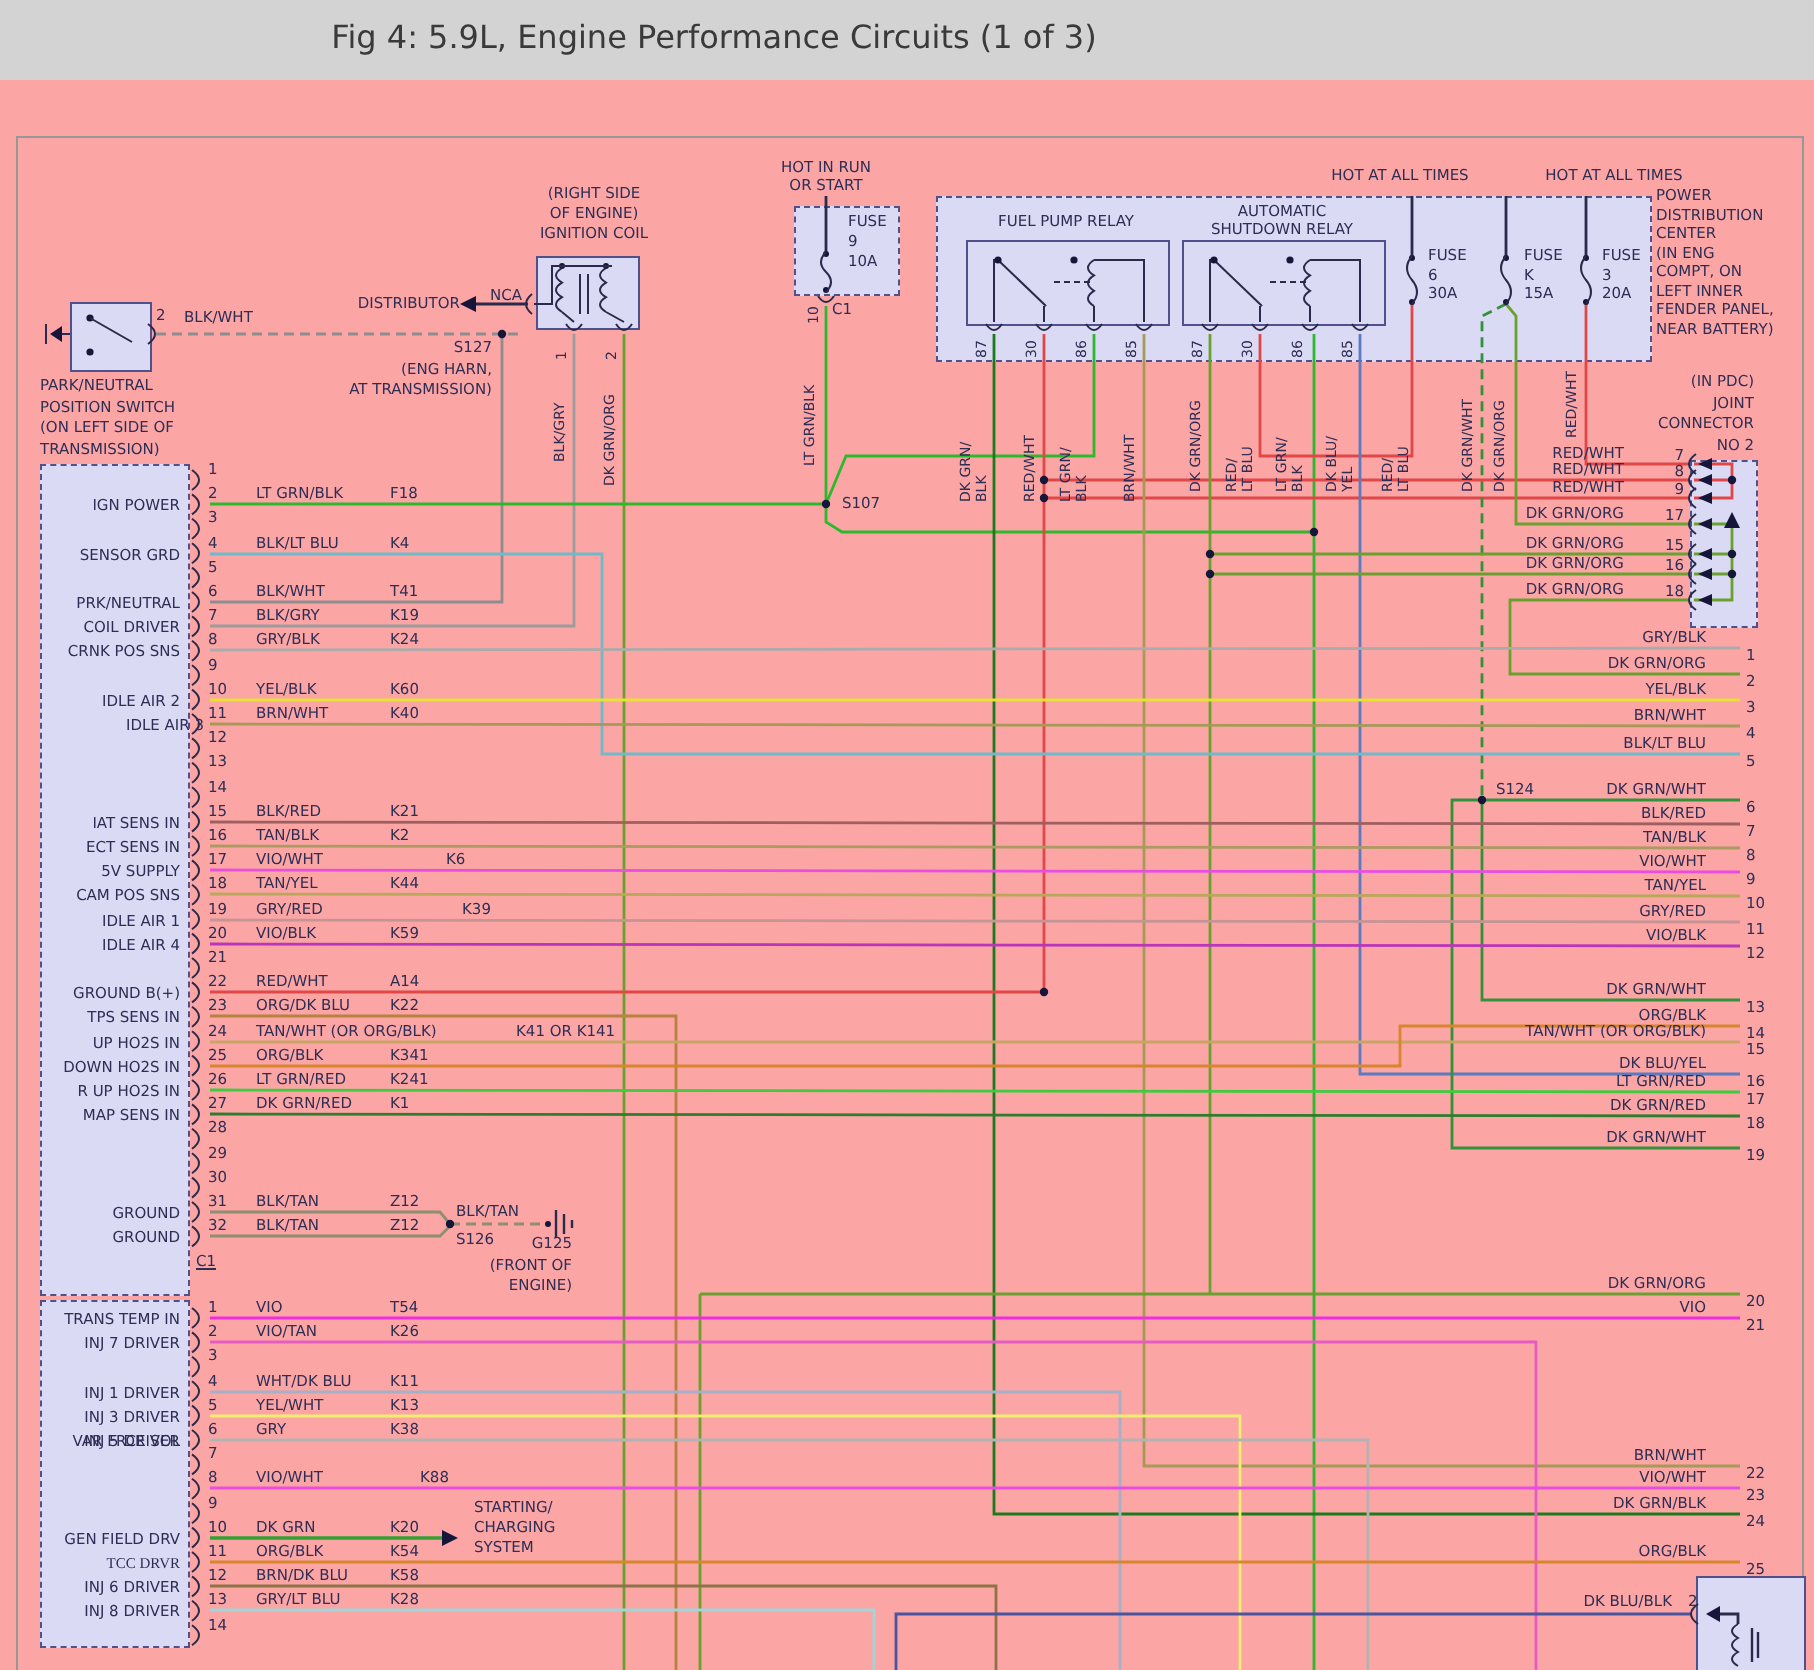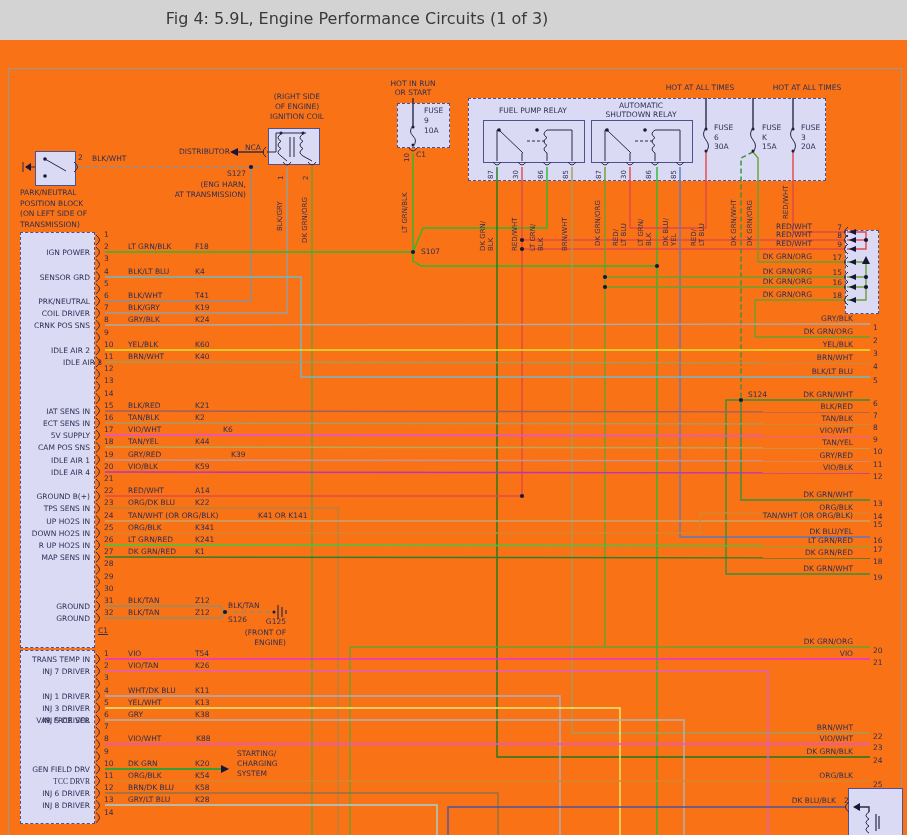--- a/index.html
+++ b/index.html
@@ -1,16 +1,16 @@
 <!DOCTYPE html>
 <html><head>
 <meta charset="utf-8">
 <style>
   html,body{margin:0;padding:0;background:#fff;}
-  #stage{position:relative;width:907px;height:835px;background:#f97316;overflow:hidden;
+  #stage{position:relative;width:907px;height:835px;background:#fca5a5;overflow:hidden;
          font-family:"DejaVu Sans",sans-serif;}
   .titlebar{position:absolute;left:0;top:0;width:907px;height:40px;background:#d3d3d3;z-index:0;}
   #border{position:absolute;left:8px;top:68px;width:892px;height:766px;
           border:1px solid #979797;border-bottom:none;z-index:0;}
   .box{position:absolute;background:#dadaf4;border:1px solid #50508c;z-index:1;}
   .box.dashed{border-style:dashed;}
   svg#wires{position:absolute;left:0;top:0;z-index:2;}
   .lbl{position:absolute;font-size:7.5px;line-height:9px;color:#2e2e55;white-space:pre-line;z-index:3;}
   .lbl.r{text-align:right;}
   .lbl.c{text-align:center;}
@@ -247,21 +247,21 @@
       <path d="M96,739.4 Q 103,744.4 96,749.4" fill="none" stroke="#2a2a4a" stroke-width="1"></path>
       <path d="M96,751.6 Q 103,756.6 96,761.6" fill="none" stroke="#2a2a4a" stroke-width="1"></path>
       <path d="M96,763.8 Q 103,768.8 96,773.8" fill="none" stroke="#2a2a4a" stroke-width="1"></path>
       <path d="M96,776 Q 103,781 96,786" fill="none" stroke="#2a2a4a" stroke-width="1"></path>
       <path d="M96,788.2 Q 103,793.2 96,798.2" fill="none" stroke="#2a2a4a" stroke-width="1"></path>
       <path d="M96,800.4 Q 103,805.4 96,810.4" fill="none" stroke="#2a2a4a" stroke-width="1"></path>
       <path d="M96,812.6 Q 103,817.6 96,822.6" fill="none" stroke="#2a2a4a" stroke-width="1"></path>
     </svg>
 
   <div class="lbl" style="left:20px;top:188px;line-height:10.5px;">PARK/NEUTRAL
-POSITION BLOCK
+POSITION SWITCH
 (ON LEFT SIDE OF
 TRANSMISSION)</div>
   <div class="lbl" style="left:78px;top:153px;">2</div>
   <div class="lbl" style="left:92px;top:154px;">BLK/WHT</div>
   <div class="lbl r" style="left:150px;top:147px;width:80px;">DISTRIBUTOR</div>
   <div class="lbl" style="left:245px;top:143px;">NCA</div>
   <div class="lbl r" style="left:166px;top:169px;width:80px;line-height:10.5px;">S127
 (ENG HARN,
 AT TRANSMISSION)</div>
   <div class="lbl c" style="left:256px;top:92px;width:82px;line-height:10px;">(RIGHT SIDE
@@ -287,23 +287,35 @@
   <div class="lbl c" style="left:755px;top:83px;width:104px;">HOT AT ALL TIMES</div>
   <div class="lbl" style="left:714px;top:123px;line-height:9.5px;">FUSE
 6
 30A</div>
   <div class="lbl" style="left:762px;top:123px;line-height:9.5px;">FUSE
 K
 15A</div>
   <div class="lbl" style="left:801px;top:123px;line-height:9.5px;">FUSE
 3
 20A</div>
+  <div class="lbl" style="left:828px;top:93px;line-height:9.5px;">POWER
+DISTRIBUTION
+CENTER
+(IN ENG
+COMPT, ON
+LEFT INNER
+FENDER PANEL,
+NEAR BATTERY)</div>
   <div class="lbl rot" style="left:731px;top:246px;">DK GRN/WHT</div>
   <div class="lbl rot" style="left:747px;top:246px;">DK GRN/ORG</div>
   <div class="lbl rot" style="left:783px;top:219px;">RED/WHT</div>
+  <div class="lbl r" style="left:797px;top:186px;width:80px;line-height:10.5px;">(IN PDC)
+JOINT
+CONNECTOR
+NO 2</div>
   <div class="lbl" style="left:748px;top:390px;">S124</div>
   <div class="lbl" style="left:228px;top:601px;">BLK/TAN</div>
   <div class="lbl" style="left:228px;top:615px;">S126</div>
   <div class="lbl r" style="left:206px;top:617px;width:80px;line-height:10.5px;">G125
 (FRONT OF
 ENGINE)</div>
   <div class="lbl u" style="left:98px;top:626px;">C1</div>
   <div class="lbl" style="left:237px;top:749px;line-height:10px;">STARTING/
 CHARGING
 SYSTEM</div>
@@ -422,21 +434,21 @@
     <div class="lbl" style="left: 128px; top: 697.8px;">YEL/WHT</div>
     <div class="lbl" style="left: 195px; top: 697.8px;">K13</div>
     <div class="lbl" style="left: 104px; top: 710px;">6</div>
     <div class="lbl r" style="left: 20px; top: 716px; width: 70px;">INJ 5 DRIVER</div>
     <div class="lbl" style="left: 128px; top: 710px;">GRY</div>
     <div class="lbl" style="left: 195px; top: 710px;">K38</div>
     <div class="lbl" style="left: 104px; top: 722.2px;">7</div>
     <div class="lbl" style="left: 104px; top: 734.4px;">8</div>
     <div class="lbl r" style="left: 20px; top: 716px; width: 70px;">VAR FRCE SOL</div>
     <div class="lbl" style="left: 128px; top: 734.4px;">VIO/WHT</div>
-    <div class="lbl" style="left: 196px; top: 734.4px;">K88</div>
+    <div class="lbl" style="left: 210px; top: 734.4px;">K88</div>
     <div class="lbl" style="left: 104px; top: 746.6px;">9</div>
     <div class="lbl" style="left: 104px; top: 758.8px;">10</div>
     <div class="lbl r" style="left: 20px; top: 764.8px; width: 70px;">GEN FIELD DRV</div>
     <div class="lbl" style="left: 128px; top: 758.8px;">DK GRN</div>
     <div class="lbl" style="left: 195px; top: 758.8px;">K20</div>
     <div class="lbl" style="left: 104px; top: 771px;">11</div>
     <div class="lbl r" style="left: 20px; top: 777px; width: 70px; font-family: Liberation Serif, serif;">TCC DRVR</div>
     <div class="lbl" style="left: 128px; top: 771px;">ORG/BLK</div>
     <div class="lbl" style="left: 195px; top: 771px;">K54</div>
     <div class="lbl" style="left: 104px; top: 783.2px;">12</div>

